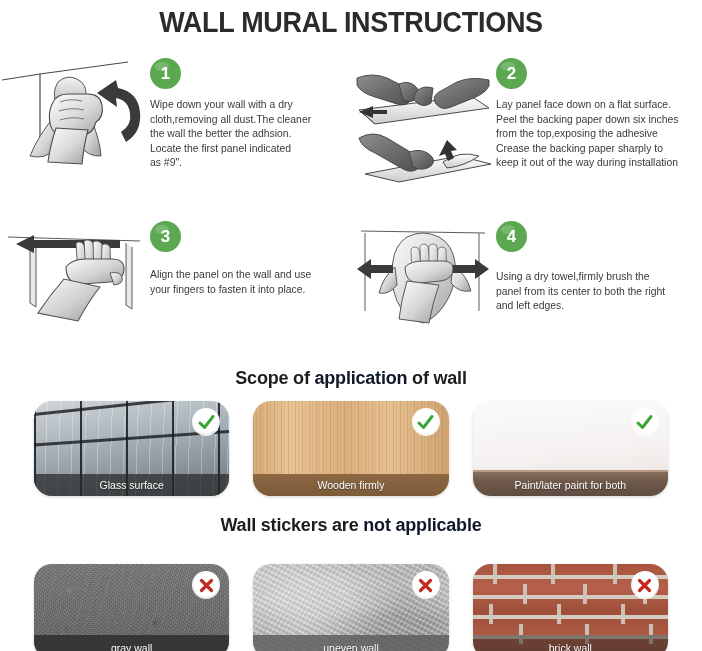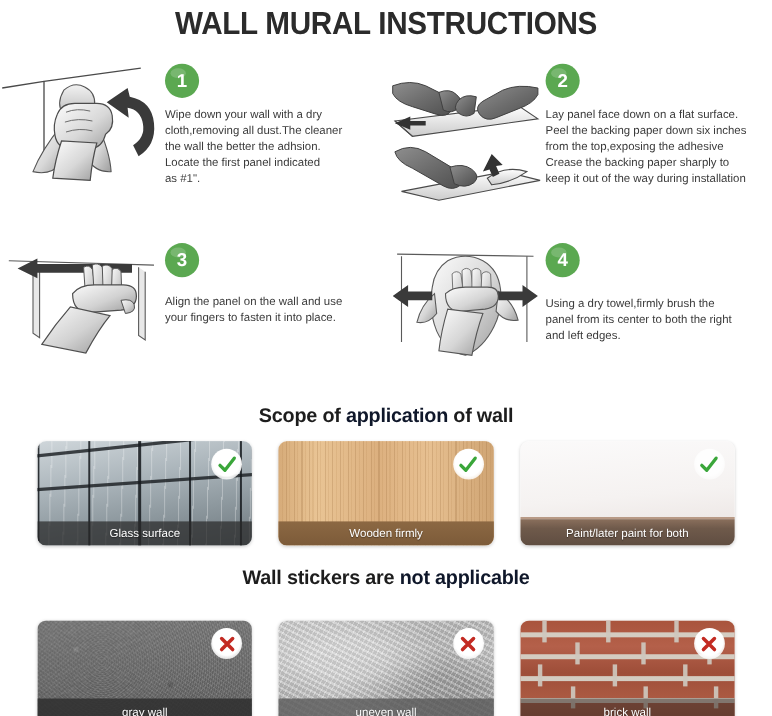--- a/index.html
+++ b/index.html
@@ -77,21 +77,21 @@
   
   .card-row {
     display: flex;
     justify-content: center;
     gap: 24px;
     padding: 0 34px;
   }
   .card {
     position: relative;
     width: 200px; height: 95px;
-    border-radius: 8px;
+    border-radius: 18px;
     overflow: hidden;
     box-shadow: 0 1px 3px rgba(0,0,0,0.18);
   }
   .card-surface { position: absolute; inset: 0; }
   .card-label {
     position: absolute; left: 0; right: 0; bottom: 0;
     height: 22px;
     display: flex; align-items: center; justify-content: center;
     font-size: 10.5px;
     color: #ffffff;
@@ -240,21 +240,21 @@
         </div>
         <div class="step-body">
           <div class="badge-wrap">
             <div class="badge">1</div>
             <div class="badge-hi"></div>
           </div>
           <div class="step-text" style="width:175px">Wipe down your wall with a dry
 cloth,removing all dust.The cleaner
 the wall the better the adhsion.
 Locate the first panel indicated
-as #1".</div>
+as #9".</div>
         </div>
       </div>
 
       <div class="step right">
         <div class="illus">
           <svg width="145" height="135" viewBox="0 0 145 135">
             <defs>
               <linearGradient id="g2" x1="0" y1="0" x2="1" y2="1">
                 <stop offset="0%" stop-color="#8e8e8e"></stop>
                   <stop offset="50%" stop-color="#6d6d6d"></stop>

